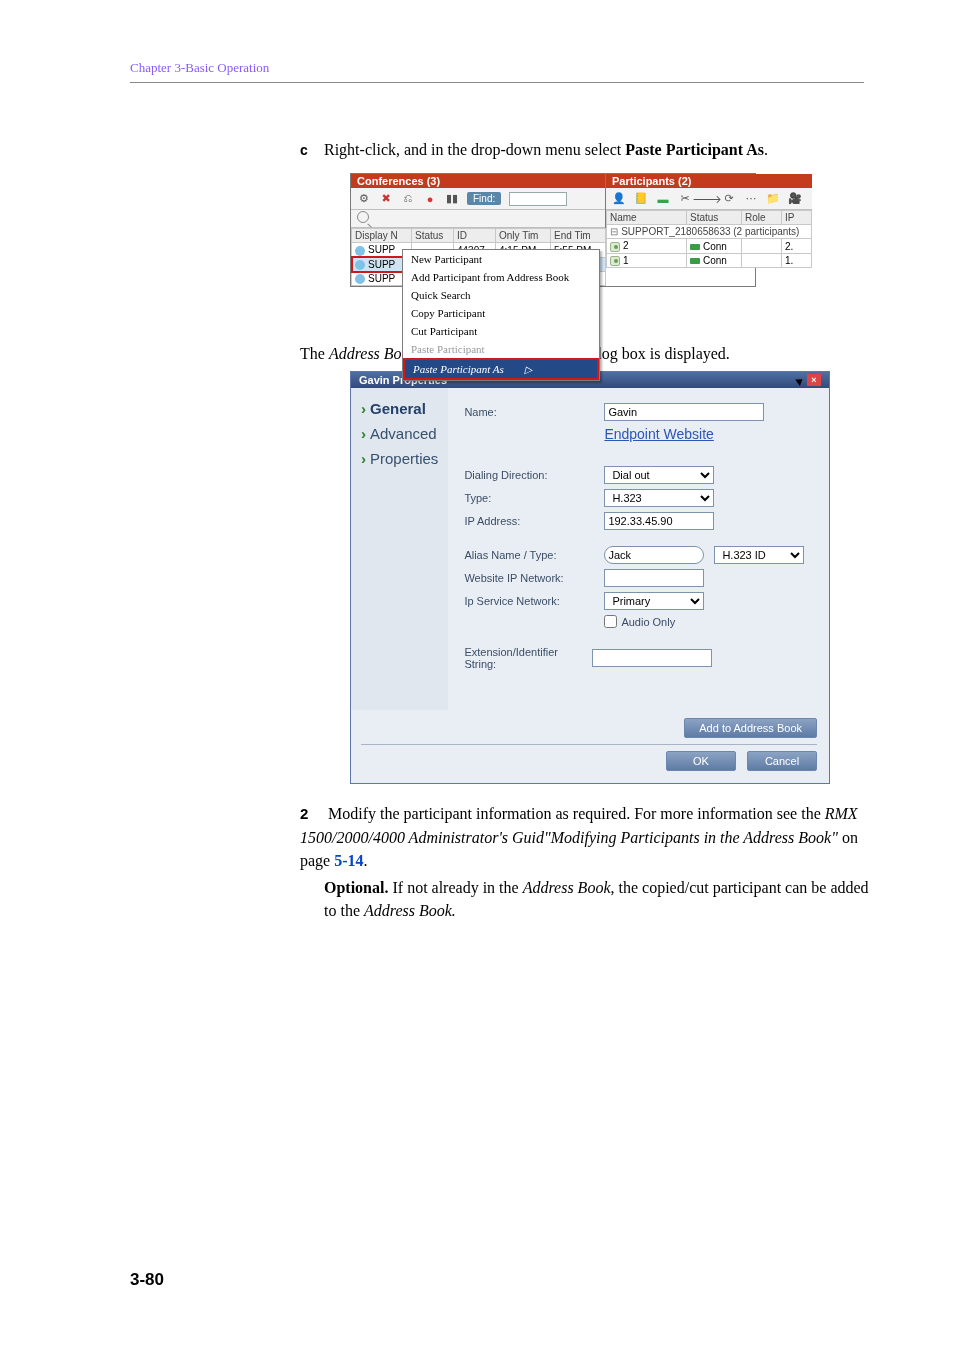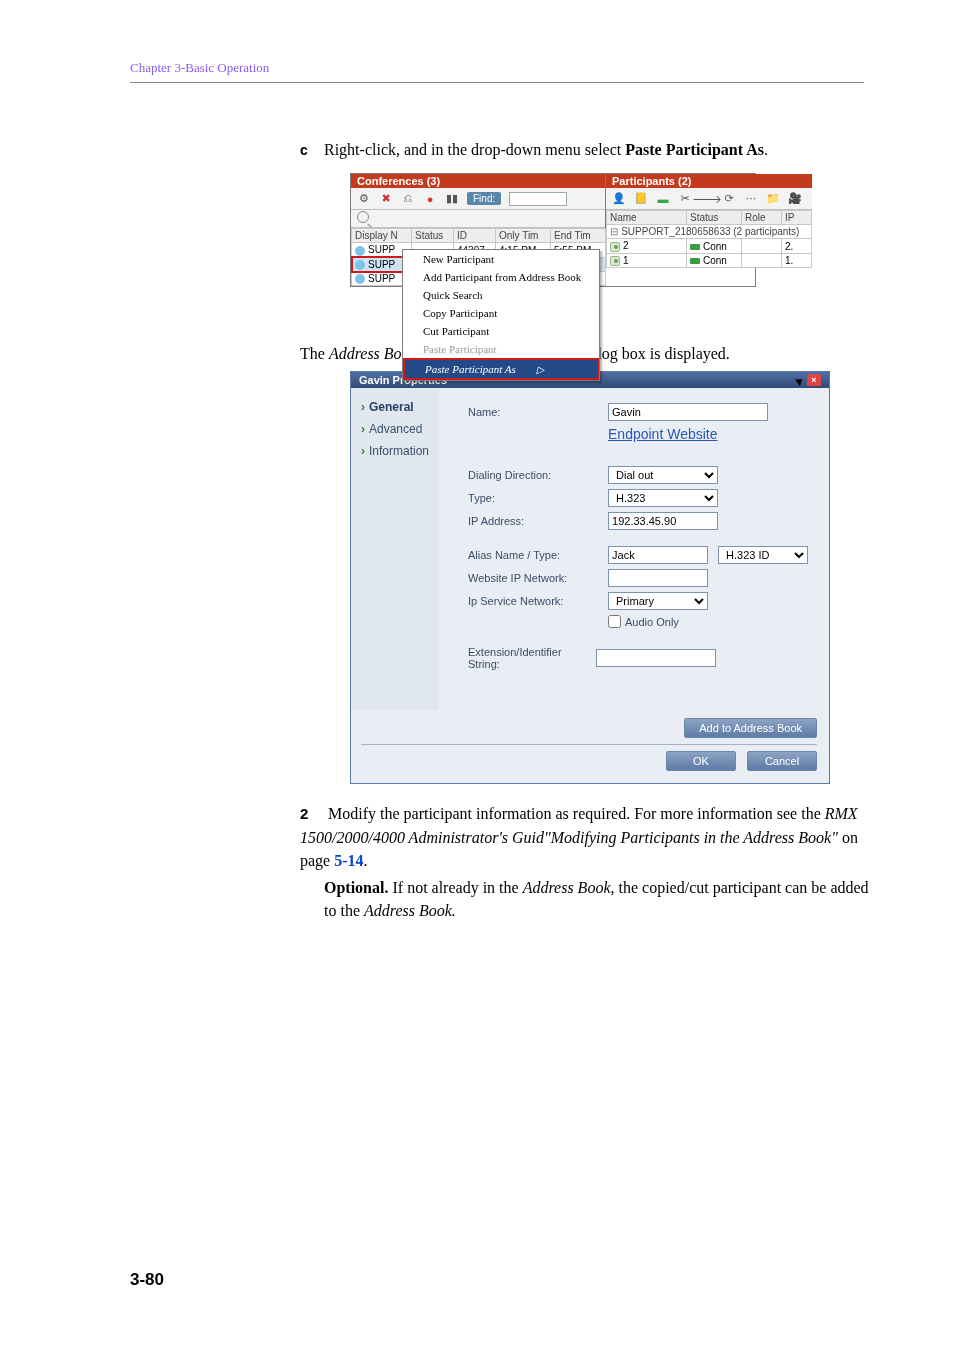--- a/index.html
+++ b/index.html
@@ -91,21 +91,21 @@
   .context-menu {
     position:absolute;
     margin-top:-6px; margin-left:272px;
     width:198px;
     background:#fff;
     border:1px solid #7d7d7d;
     box-shadow:2px 2px 2px rgba(0,0,0,.3);
     font-size:11px;
     z-index:5;
   }
-  .context-menu .mi { padding:3px 20px; white-space:nowrap; }
+  .context-menu .mi { padding:3px 8px; white-space:nowrap; }
   .context-menu .mi-disabled { color:#9a9a9a; }
   .context-menu .mi-hot { background:#234a87; color:#fff; border:2px solid #d01818;font-style:italic; }
   .shot1-wrap { position:relative; }
 
   
   .shot2 {
     margin: 8px 0 18px 220px;
     width: 480px;
     border: 1px solid #5d77a8;
     font-family: Tahoma, "Segoe UI", Arial, sans-serif;
@@ -117,25 +117,25 @@
     color:#fff; font-weight:bold;
     padding:2px 8px;
     display:flex; justify-content:space-between; align-items:center;
     font-size:11px;
   }
   .shot2 .dlg-title .x { width:14px; height:12px; background:#d44; color:#fff; font-size:9px; text-align:center; line-height:12px; }
   .shot2 .dlg-body { display:flex; min-height:322px; }
   .shot2 .navcol {
     width:105px; background:#e1e7ee; padding:8px 0;
   }
-  .shot2 .navcol .nav-item { padding:4px 10px; color:#36506f; font-size:12px; }
+  .shot2 .navcol .nav-item { padding:4px 10px; color:#36506f; font-size:15px; }
   .shot2 .navcol .nav-item.sel { font-weight:bold; color:#23416a; }
   .shot2 .navcol .nav-item::before { content:"›"; color:#2f7f2f; margin-right:4px; font-weight:bold; }
   .shot2 .formcol { flex:1; padding:10px 22px 0 12px; }
-  .shot2 .row { display:flex; align-items:center; margin:5px 17px; }
+  .shot2 .row { display:flex; align-items:center; margin:5px 4px; }
   .shot2 .lab { width:140px; color:#3a4d65; font-size:11px; }
   .shot2 input.box, .shot2 select.box {
     font-family:inherit; font-size:11px;
     height:18px; border:1px solid #7d92af; background:#fff; padding:0 3px;
   }
   .shot2 input.wide { width:160px; }
   .shot2 input.mid { width:110px; }
   .shot2 select.mid { width:110px; }
   .shot2 .ep-link { color:#2a56b8; text-decoration:underline; font-size:14px; }
 
@@ -306,21 +306,21 @@
       <span>Gavin Properties</span>
       <span style="display:flex;align-items:center;gap:4px">
         <span class="cursor-arrow"></span>
         <span class="x">×</span>
       </span>
     </div>
     <div class="dlg-body">
       <div class="navcol">
         <div class="nav-item sel">General</div>
         <div class="nav-item">Advanced</div>
-        <div class="nav-item">Information</div>
+        <div class="nav-item">Properties</div>
       </div>
       <div class="formcol">
         <div class="row">
           <span class="lab">Name:</span>
           <input class="box wide" value="Gavin" style="">
         </div>
         <div class="row">
           <span class="lab"></span>
           <span class="ep-link">Endpoint Website</span>
         </div>
@@ -333,21 +333,21 @@
           <span class="lab">Type:</span>
           <select class="box mid"><option>H.323</option></select>
         </div>
         <div class="row">
           <span class="lab">IP Address:</span>
           <input class="box mid" value="192.33.45.90" style="">
         </div>
         <div style="height:6px"></div>
         <div class="row">
           <span class="lab">Alias Name / Type:</span>
-          <input class="box mid" style="width: 100px;" value="Jack">
+          <input class="box mid" style="width: 100px; border-radius: 9px;" value="Jack">
           <span style="width:10px"></span>
           <select class="box" style="width:90px"><option>H.323 ID</option></select>
         </div>
         <div class="row">
           <span class="lab">Website IP Network:</span>
           <input class="box mid" style="width: 100px;" value="">
         </div>
         <div class="row">
           <span class="lab">Ip Service Network:</span>
           <select class="box mid" style="width:100px"><option>Primary</option></select>

